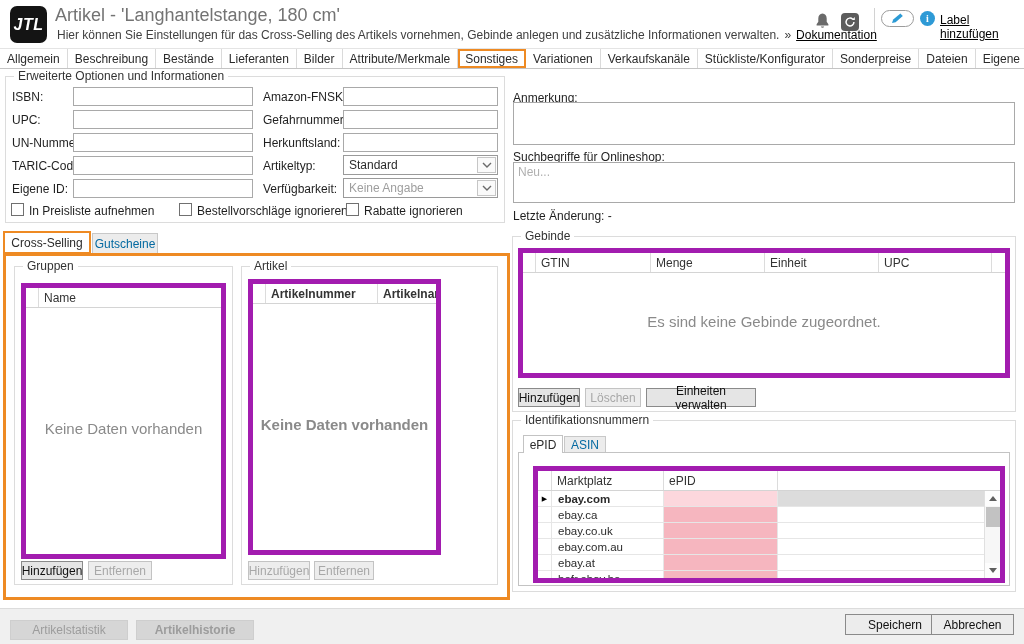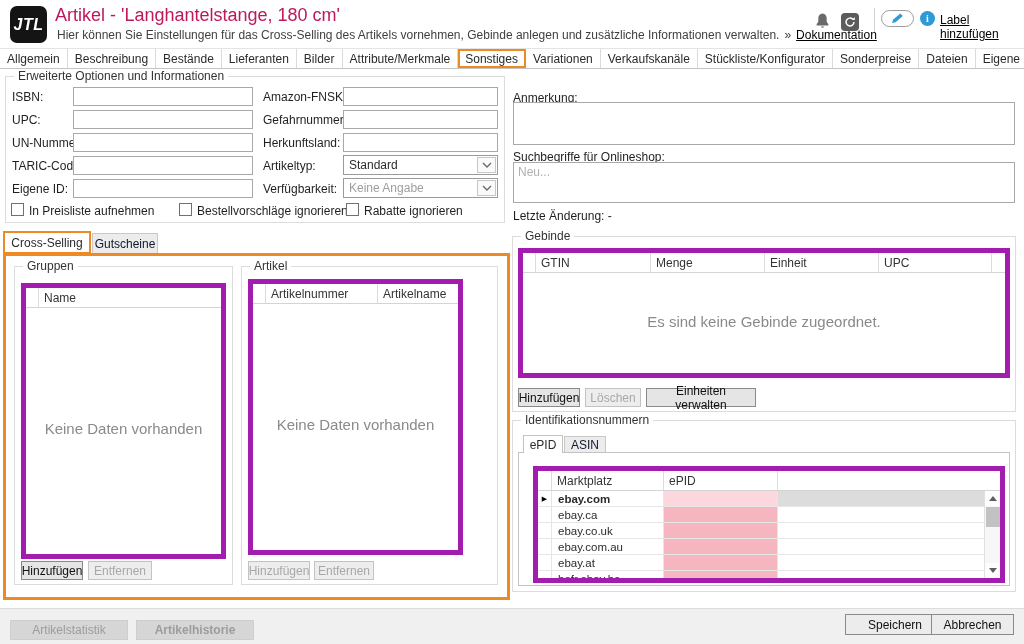--- a/index.html
+++ b/index.html
@@ -9,21 +9,21 @@
     background:#fff; font-family:"Liberation Sans", sans-serif; font-size:12px; color:#2b2b2b;
   }
   .abs { position:absolute; }
 
   
   .logo {
     left:10px; top:6px; width:37px; height:37px; background:#141414; border-radius:7px;
     display:flex; align-items:center; justify-content:center;
     color:#fff; font-weight:bold; font-style:italic; font-size:16px; letter-spacing:0.5px;
   }
-  .page-title { left:55px; top:5px; font-size:18px; color:#be185d; }
+  .page-title { left:55px; top:5px; font-size:18px; color:#737373; }
   .subtitle-row { left:57px; top:28px; font-size:12px; color:#3f3f3f; white-space:nowrap; }
   .subtitle-row .sep { margin:0 5px; color:#3f3f3f; }
   a.link { color:#000000; text-decoration:underline; cursor:pointer; }
   .bell-wrap { left:814px; top:12px; }
   .sync-wrap {
     left:841px; top:13px; width:18px; height:18px; background:#5c5c5c; border-radius:4px;
     display:flex; align-items:center; justify-content:center;
   }
   .hdr-divider { left:874px; top:8px; width:1px; height:24px; background:#d2d2d2; }
   .pill-btn {
@@ -77,21 +77,21 @@
         font-family:"Liberation Sans", sans-serif; font-size:12px; color:#111;
         display:flex; align-items:center; justify-content:center; cursor:pointer; padding:0 8px; }
   .btn.disabled { border-color:#c3c3c3; background:#ededed; color:#a8a8a8; cursor:default; }
   .btn.big { height:21px; }
   .btn.footer-disabled { border:1px solid #cecece; background:#d6d6d6; color:#9c9c9c; height:20px; cursor:default; }
 
   
   .mini-tab { position:absolute; height:20px; display:flex; align-items:center; justify-content:center;
         font-size:12px; cursor:pointer; }
   .mini-tab.active { background:#fff; border:1px solid #c3c3c3; border-bottom:none; z-index:2; }
-  .mini-tab.inactive { background:#ececec; border:1px solid #c8c8c8; border-bottom:none; color:#0f172a; }
+  .mini-tab.inactive { background:#ececec; border:1px solid #c8c8c8; border-bottom:none; color:#0369a1; }
 
   .orange-frame { position:absolute; border:3px solid #ee8a23; pointer-events:none; z-index:5; }
   .orange-outline { outline:2px solid #ee8a23; outline-offset:-1px; }
 
   
   .dtable { position:absolute; border:5px solid #a21caf; background:#fff; overflow:hidden; }
   .dt-head { display:flex; height:20px; border-bottom:1px solid #d4d4d4; align-items:stretch; }
   .dt-head .hc { display:flex; align-items:center; padding:0 5px; border-right:1px solid #dcdcdc;
         color:#333; white-space:nowrap; overflow:hidden; }
   .empty-msg { position:absolute; left:0; right:0; text-align:center; color:#8a8a8a; font-size:15px; }
@@ -231,21 +231,21 @@
       <div class="hc" style="flex:1; border-right:none;">Name</div>
     </div>
     <div class="empty-msg" style="top:132px;">Keine Daten vorhanden</div>
   </div>
   <button class="btn" style="left:21px; top:561px; width:62px;">Hinzufügen</button>
   <button class="btn disabled" style="left:88px; top:561px; width:64px;">Entfernen</button>
 
   <div class="groupbox" style="left:241px; top:266px; width:257px; height:319px;">
     <span class="gb-legend">Artikel</span>
   </div>
-  <div class="dtable" style="left:248px; top:279px; width:215px; height:276px;">
+  <div class="dtable" style="left:248px; top:279px; width:193px; height:276px;font-weight:bold;">
     <div class="dt-head">
       <div class="hc" style="width:13px;"></div>
       <div class="hc" style="width:112px;">Artikelnummer</div>
       <div class="hc" style="flex:1; border-right:none;">Artikelname</div>
     </div>
     <div class="empty-msg" style="top:132px;">Keine Daten vorhanden</div>
   </div>
   <button class="btn disabled" style="left:248px; top:561px; width:62px;">Hinzufügen</button>
   <button class="btn disabled" style="left:314px; top:561px; width:60px;">Entfernen</button>
 

